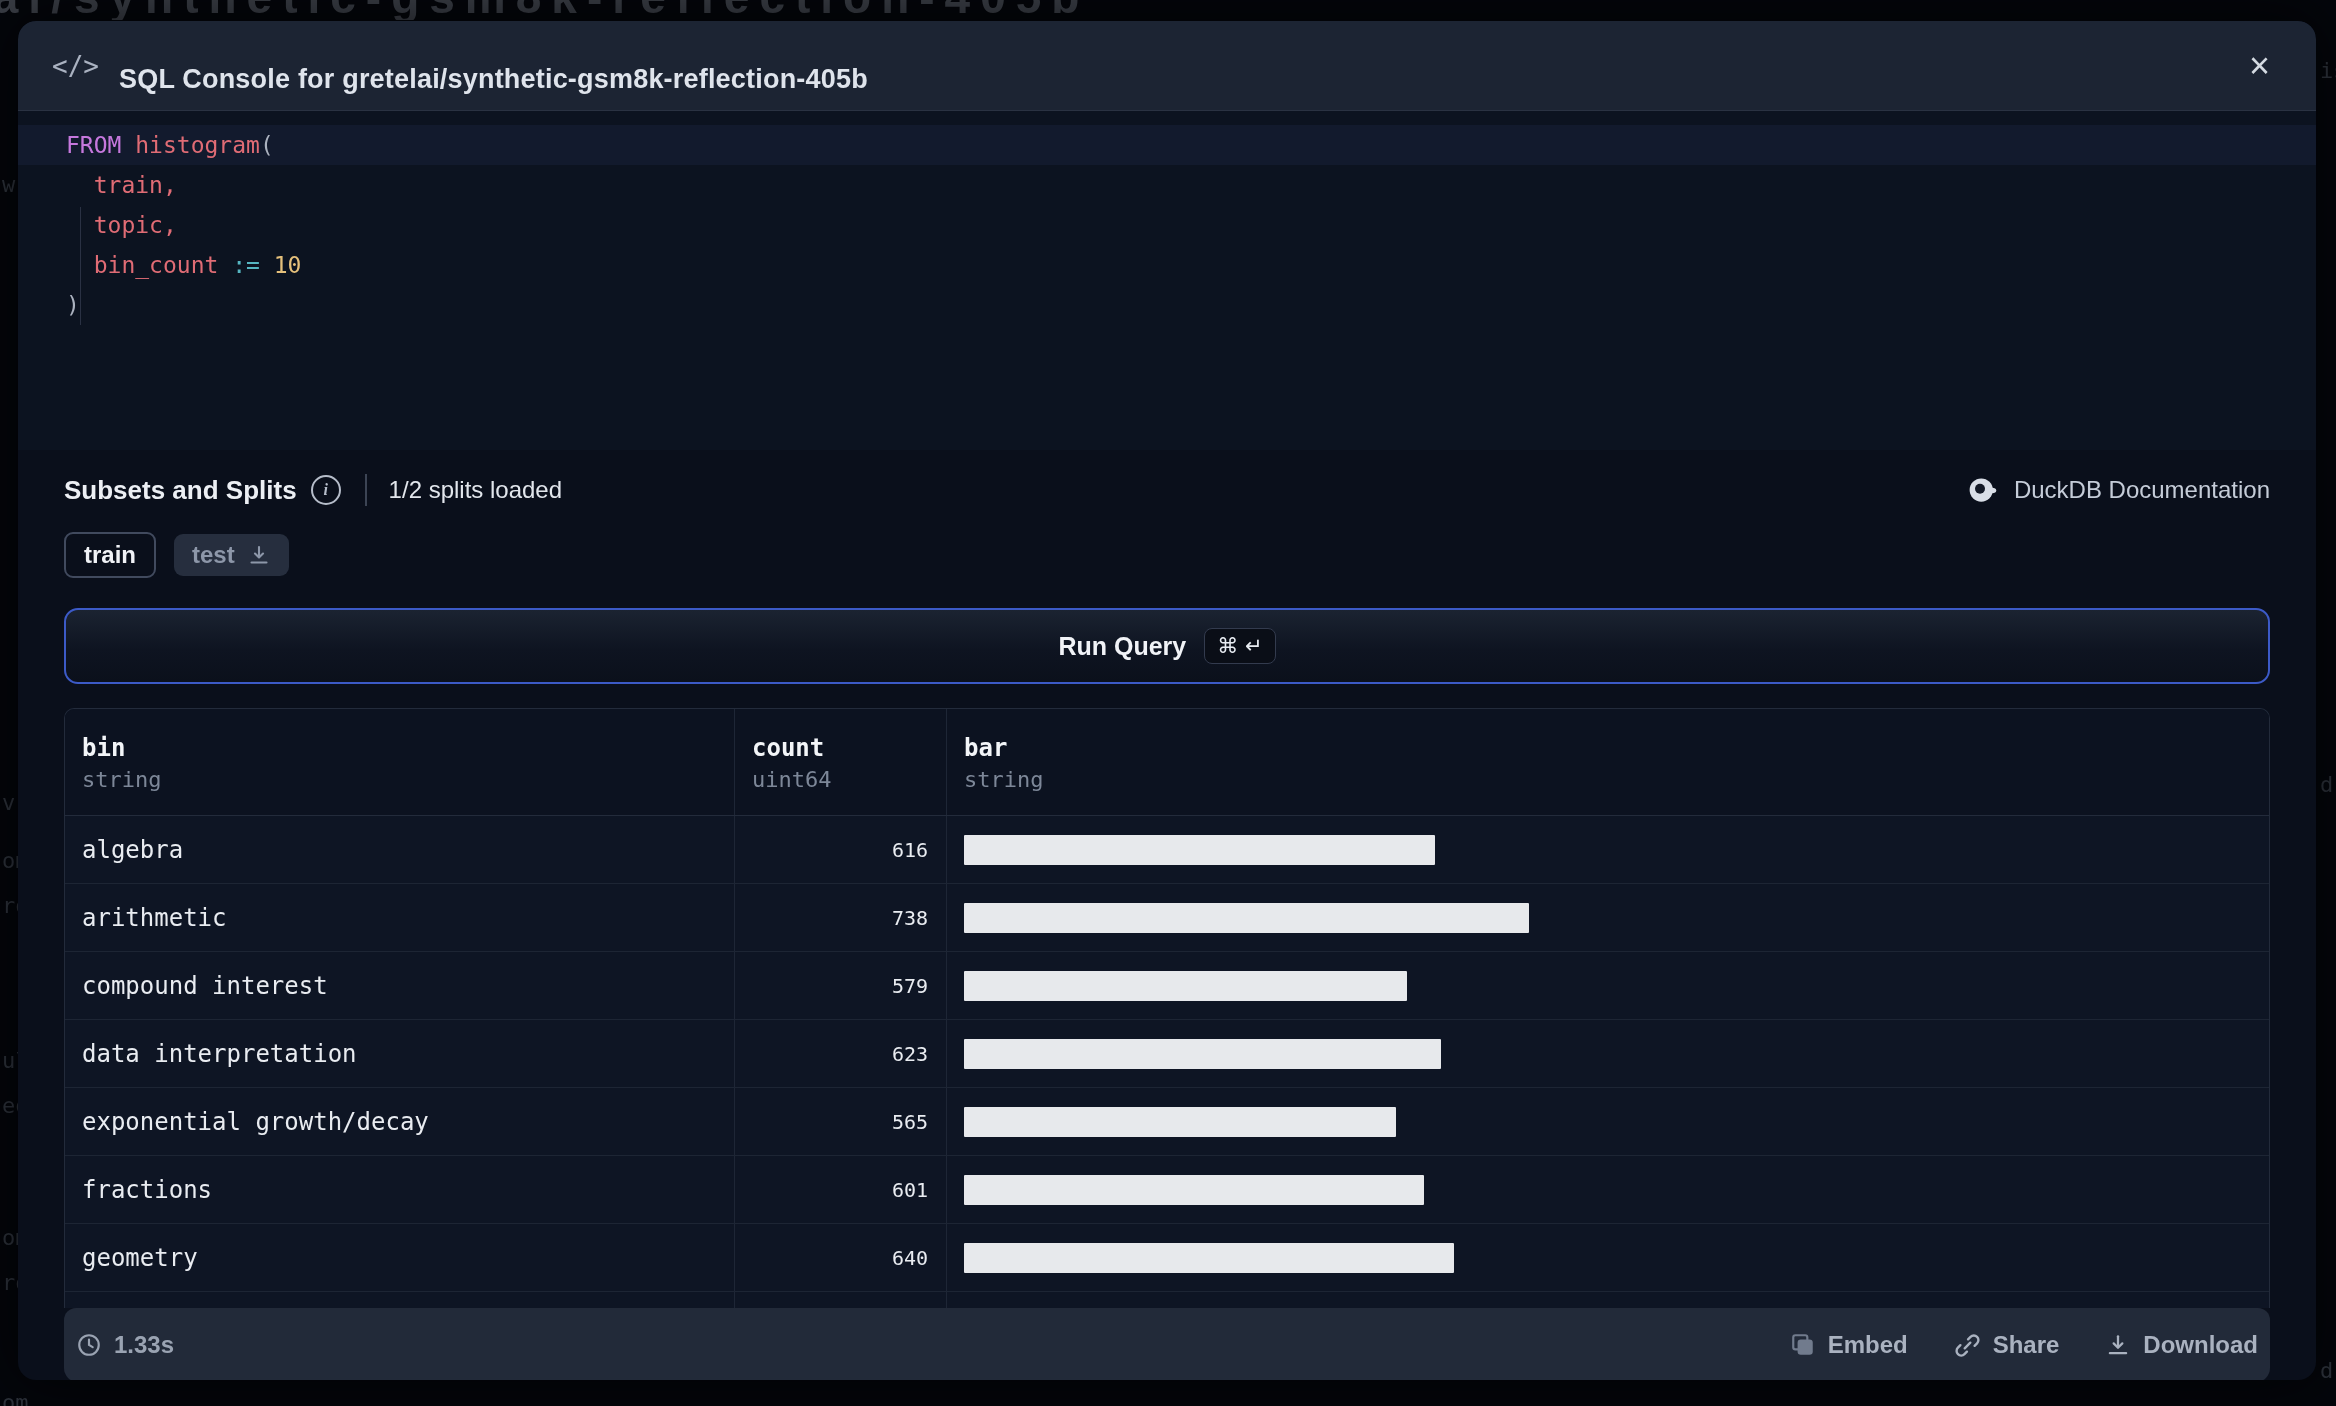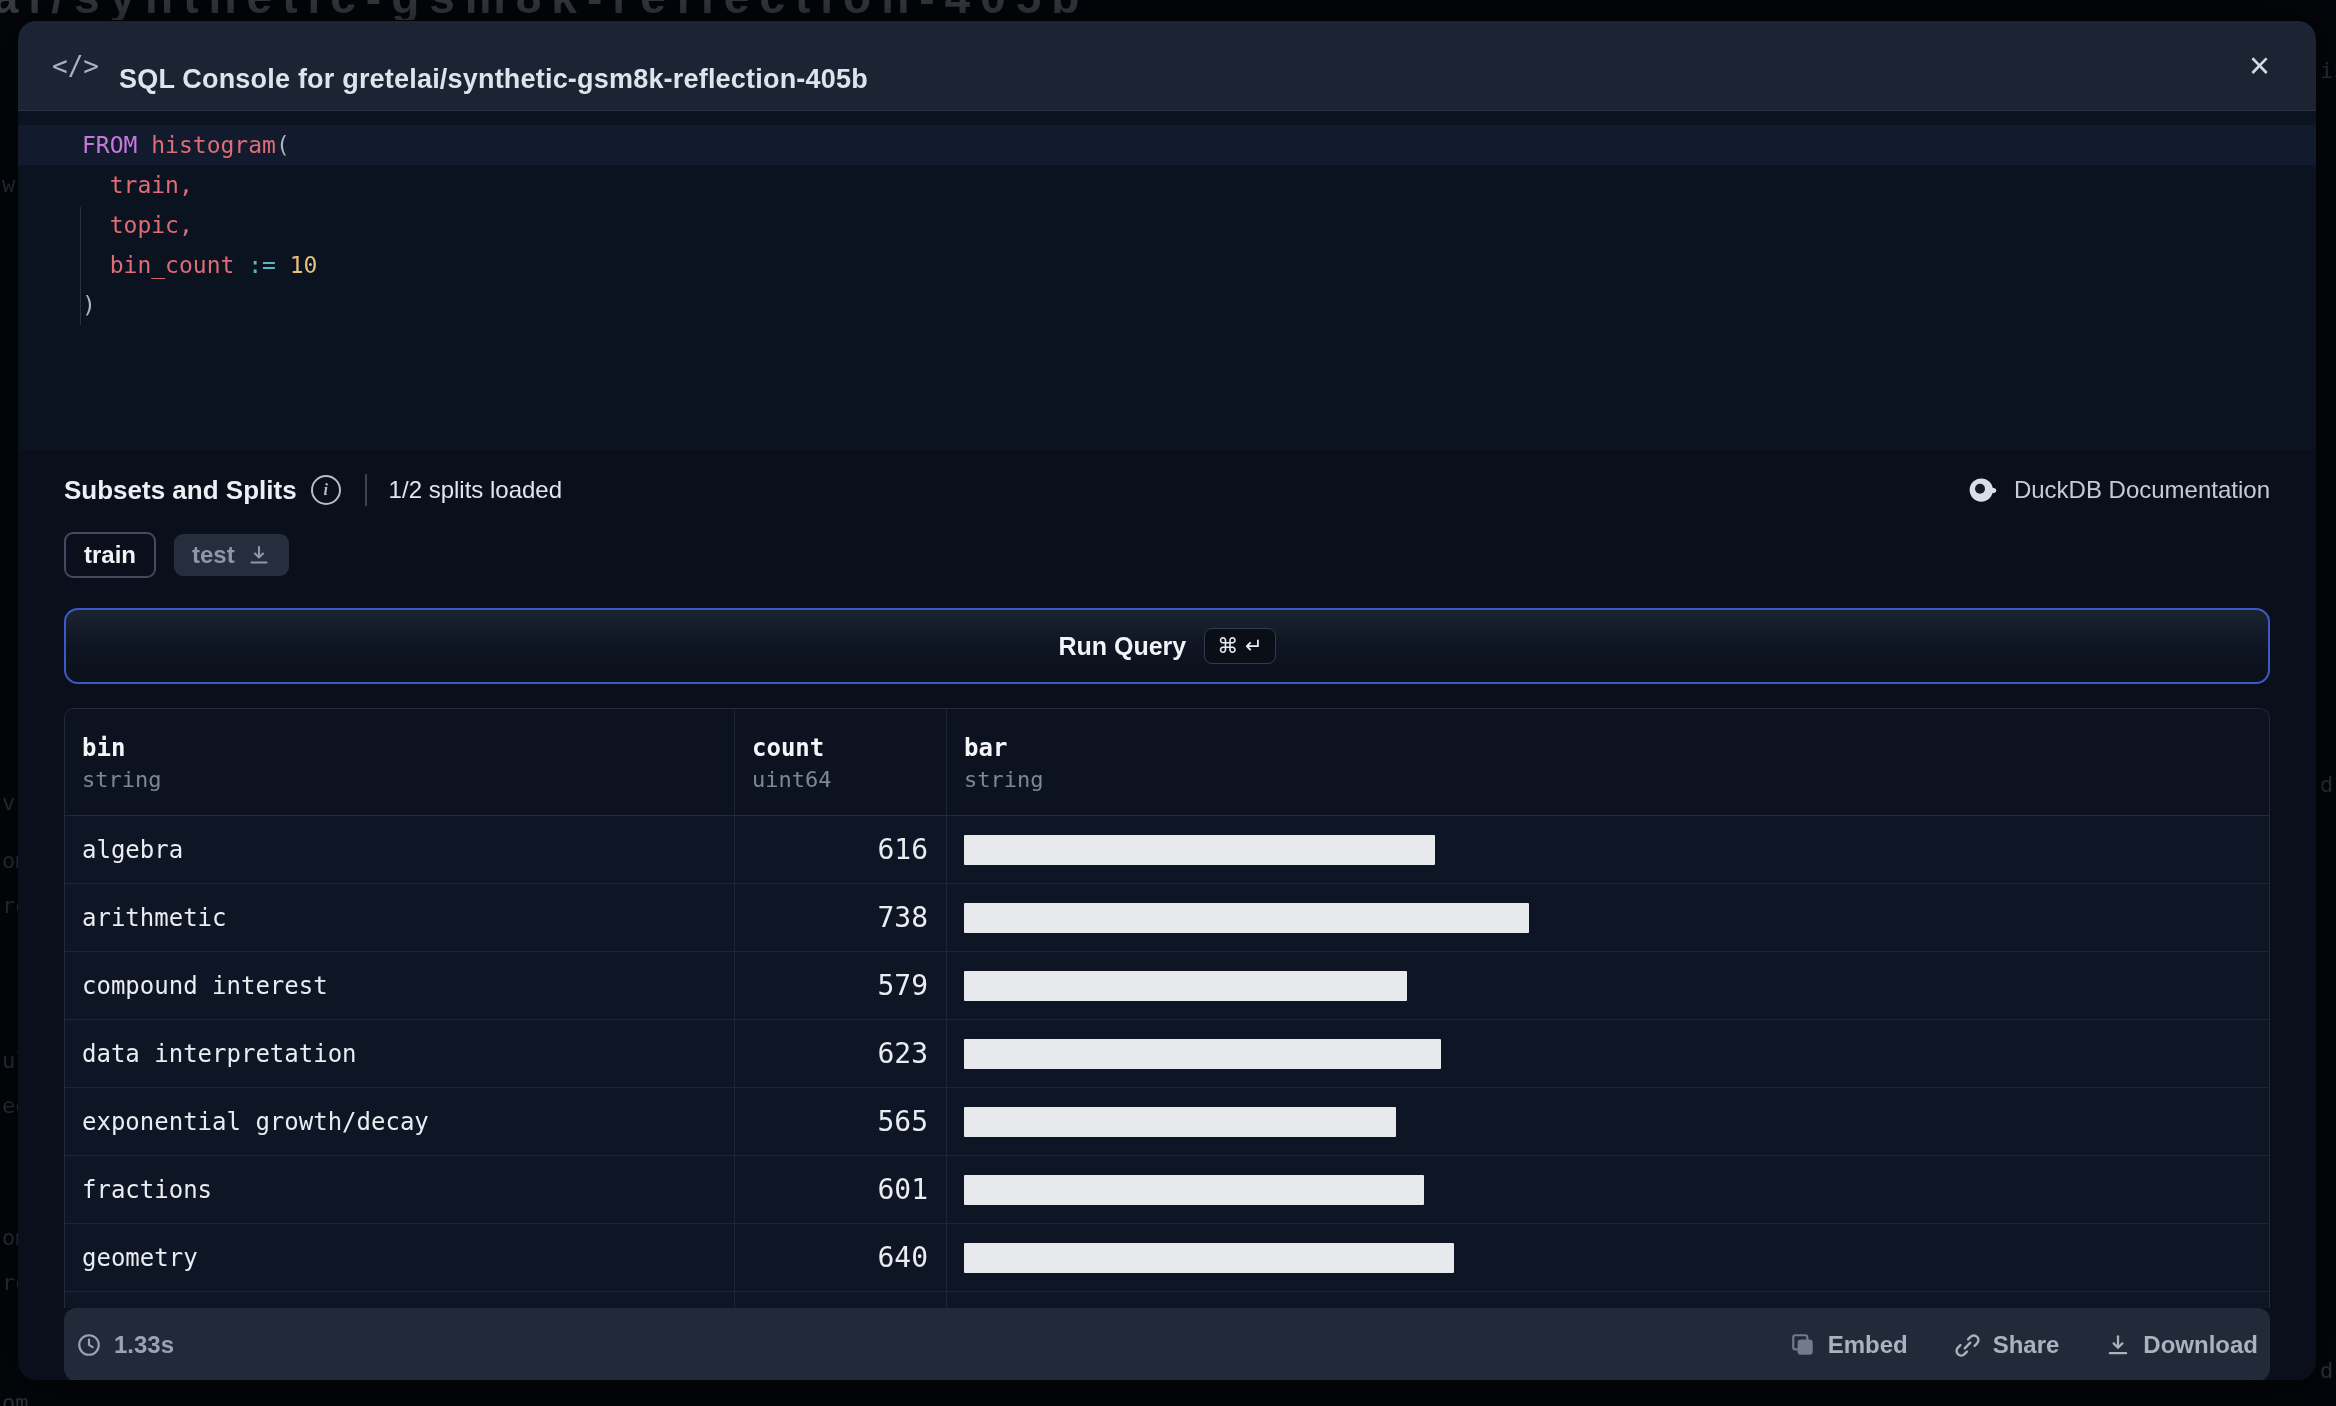--- a/index.html
+++ b/index.html
@@ -20,21 +20,21 @@
   .code-glyph{font-family:"DejaVu Sans Mono",monospace;font-size:26px;color:#aab2c1;}
   .modal-title{font-size:27px;font-weight:700;color:#dfe4ec;margin-left:20px;letter-spacing:.2px;margin-top:28px;}
   .close-btn{margin-left:auto;font-size:36px;font-weight:300;color:#d4dae2;cursor:pointer;
     line-height:1;padding:0 12px;}
 
   
   .editor{position:relative;height:325px;background:#0c1320;padding-top:14px;}
   .active-line{position:absolute;left:0;top:14px;width:100%;height:40px;background:#121a2d;}
   .indent-guide{position:absolute;left:62px;top:96px;width:1px;height:118px;background:#2a3143;}
   .code{position:relative;font-family:"DejaVu Sans Mono",monospace;font-size:23px;line-height:40px;
-    padding-left:64px;white-space:pre;color:#abb2bf;}
+    padding-left:48px;white-space:pre;color:#abb2bf;}
   .tok-keyword{color:#c678dd;}
   .tok-name{color:#e06c75;}
   .tok-operator{color:#56b6c2;}
   .tok-number{color:#e5c07b;}
   .tok-punct{color:#abb2bf;}
 
   
   .modal-body{padding:0 46px;}
   .subsets-row{margin-top:14px;display:flex;align-items:center;height:52px;}
   .subsets-heading{font-size:26px;font-weight:700;color:#eceff4;}
@@ -64,21 +64,21 @@
     border-radius:10px 10px 0 0;overflow:hidden;background:#0e1524;}
   .t-row{display:grid;grid-template-columns:669px 212px 1fr;}
   .t-head{height:106px;background:#0c1220;border-bottom:1px solid #232b3b;}
   .t-head .t-cell{padding-top:22px;}
   .t-cell{font-family:"DejaVu Sans Mono",monospace;padding-left:17px;box-sizing:border-box;}
   .t-cell + .t-cell{border-left:1px solid #1e2636;}
   .col-name{font-size:24px;font-weight:700;color:#f3f5f8;line-height:34px;}
   .col-type{font-size:22px;color:#7d8798;line-height:30px;}
   .d-row{height:67px;border-bottom:1px solid #1d2534;align-items:center;}
   .cell-bin{font-size:24px;color:#e9ecf1;display:flex;align-items:center;height:100%;}
-  .cell-count{font-size:28px;color:#e9ecf1;display:flex;align-items:center;justify-content:flex-end;
+  .cell-count{font-size:20px;color:#e9ecf1;display:flex;align-items:center;justify-content:flex-end;
     padding-right:18px;height:100%;}
   .cell-bar{display:flex;align-items:center;height:100%;}
   .bar{height:30px;background:#e7e9ec;border-radius:1px;}
 
   
   .console-footer{height:74px;background:#222a39;border-radius:12px 12px 14px 14px;
     display:flex;align-items:center;padding:0 12px;box-sizing:border-box;font-weight:bold;}
   .duration{display:flex;align-items:center;gap:12px;font-size:24px;color:#9aa3b2;}
   .footer-actions{margin-left:auto;display:flex;align-items:center;gap:46px;}
   .footer-btn{display:flex;align-items:center;gap:12px;font-size:24px;color:#aab2c0;cursor:pointer;}

